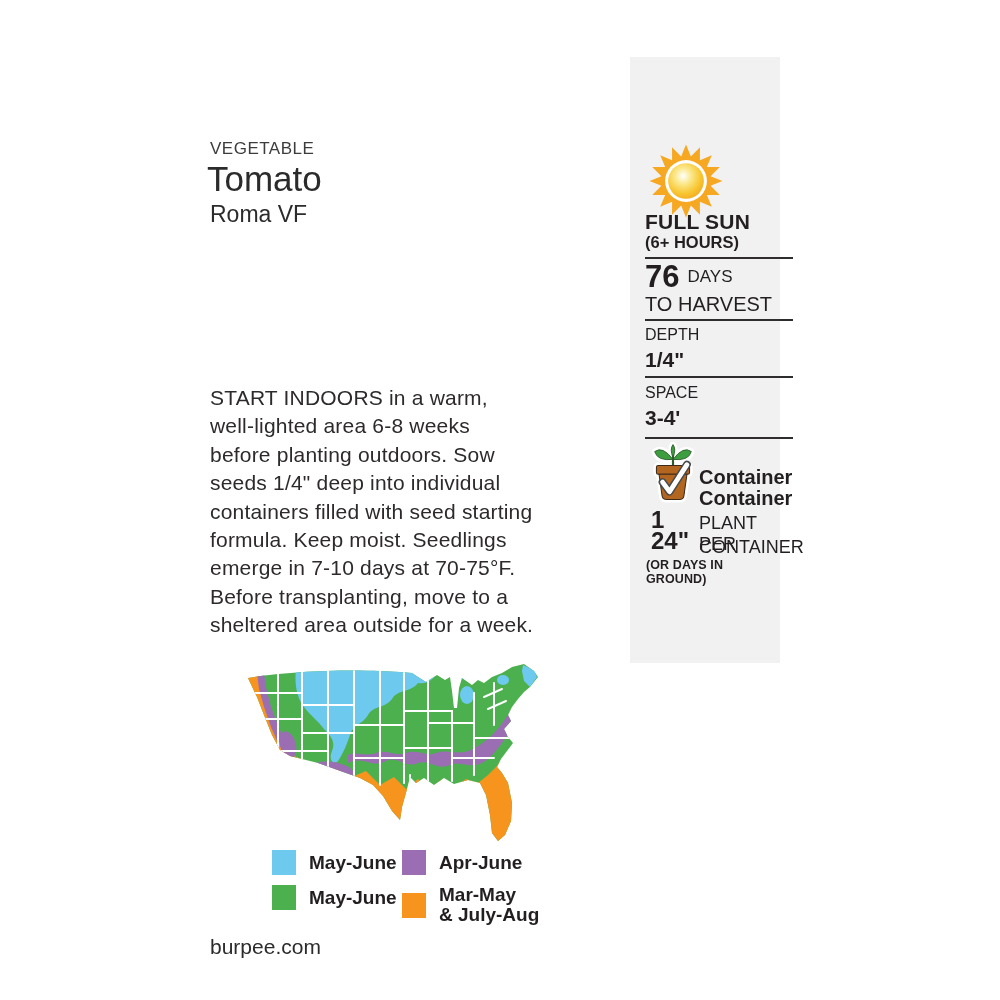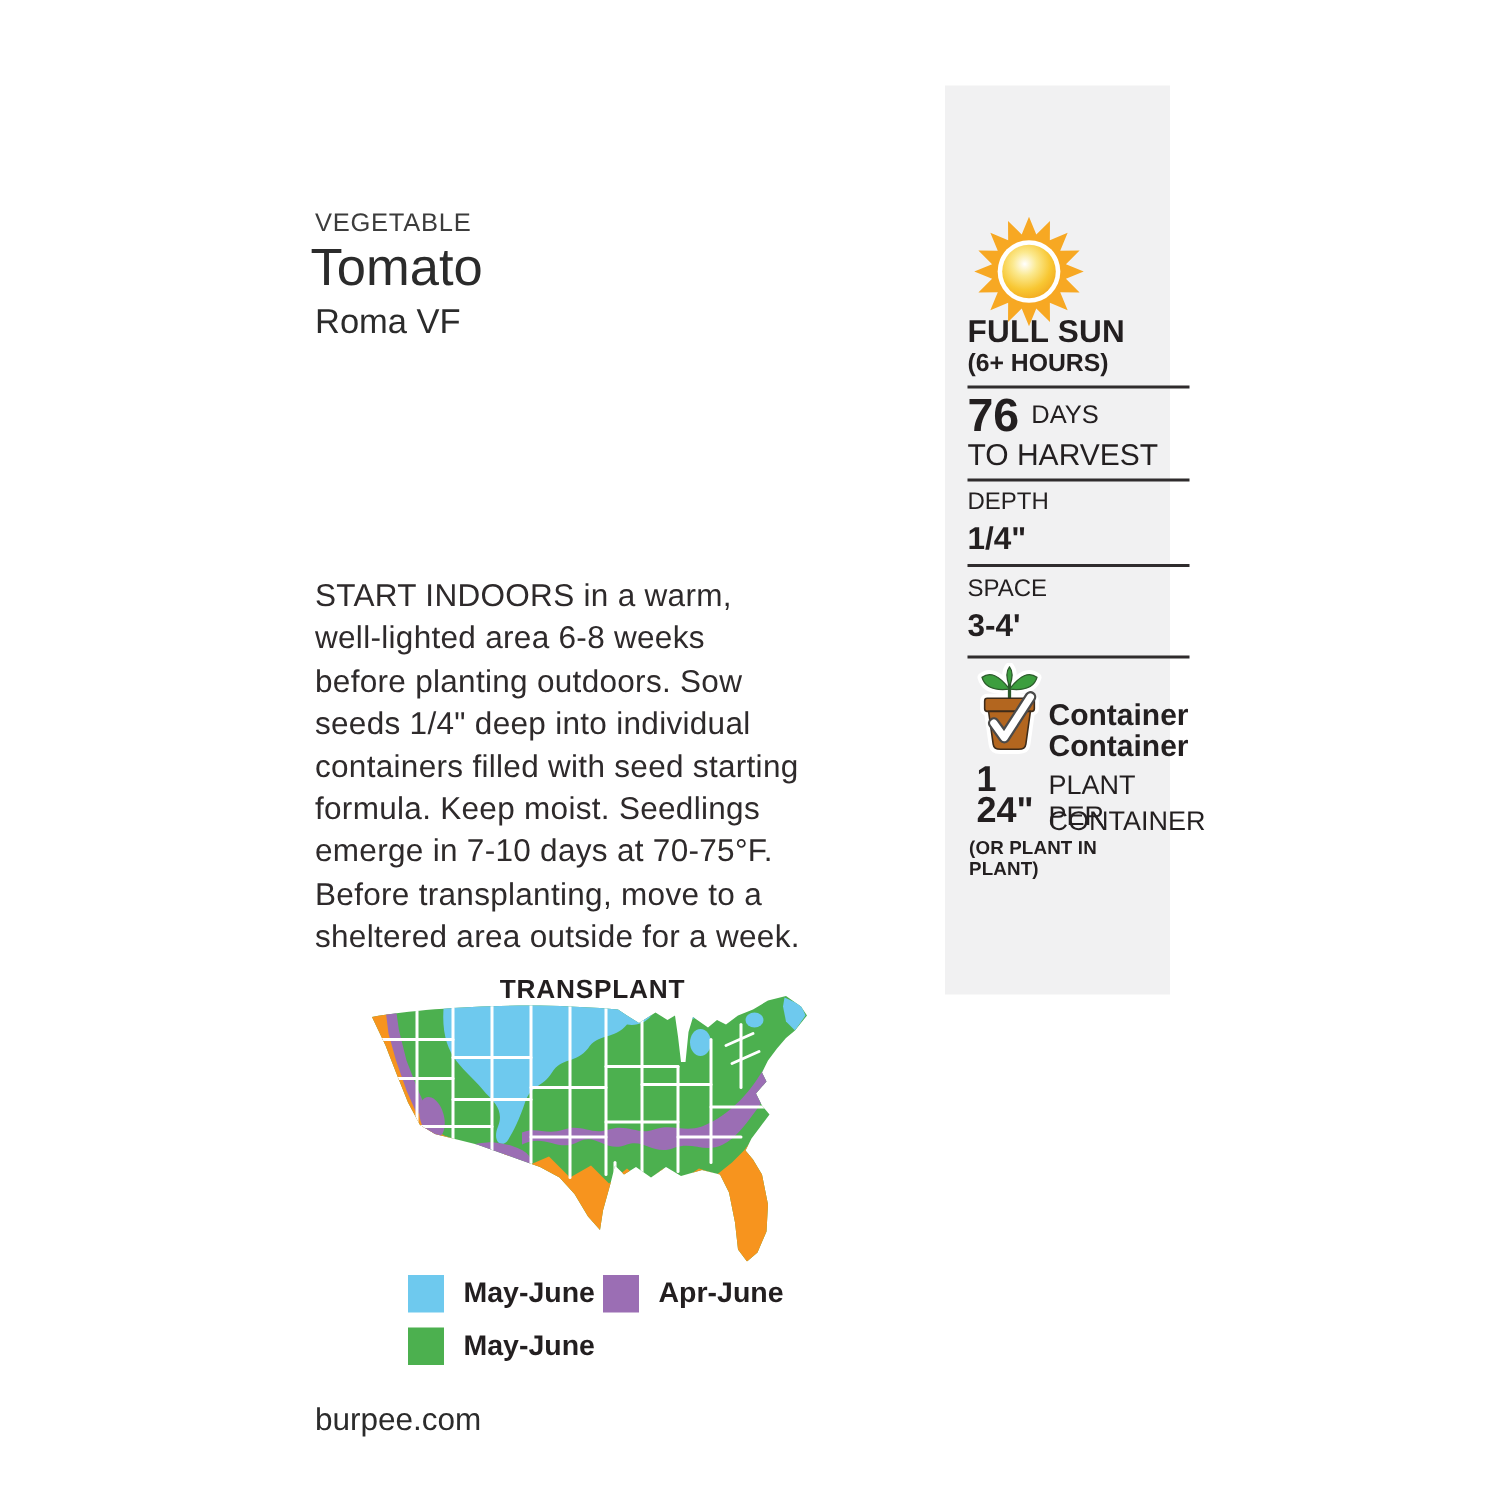--- a/index.html
+++ b/index.html
@@ -57,21 +57,20 @@
   <div class="abs instructions pre">START INDOORS in a warm,
 well-lighted area 6-8 weeks
 before planting outdoors. Sow
 seeds 1/4" deep into individual
 containers filled with seed starting
 formula. Keep moist. Seedlings
 emerge in 7-10 days at 70-75°F.
 Before transplanting, move to a
 sheltered area outside for a week.</div>
 
-  <div class="abs map-title">TRANSPLANT</div>
 
   <svg class="abs map-svg" width="310" height="185" viewBox="0 0 310 185" aria-hidden="true">
     <defs>
       <clipPath id="usaClip">
         <path d="M 8,15 C 40,9 100,6 140,8 L 160,9 L 172,10 L 178,14 L 186,19 L 197,12 L 205,17 L 210,14
                  L 212,28 L 214,45 L 217,45 L 219,25 L 222,15 L 232,22 L 238,17 L 244,20 L 252,14 L 262,10
                  L 272,4 L 284,1 L 294,8 L 298,14 L 290,24 L 284,29 L 278,36 L 272,44 L 268,52 L 271,58
                  L 264,66 L 268,74 L 273,80 L 267,88 L 261,96 L 257,104 L 262,110 L 268,120 L 272,140
                  L 271,158 L 265,172 L 258,178 L 252,170 L 250,152 L 246,132 L 240,120 L 228,117 L 214,121
                  L 204,115 L 194,122 L 184,115 L 176,120 L 170,114 L 167,126 L 162,144 L 160,157 L 152,148
@@ -147,20 +146,25 @@
     <div class="legend-label pre">May-June</div>
   </div>
   <div class="abs legend-item" style="left:272px;top:885px;">
     <div class="legend-swatch" style="background: rgb(76, 176, 79);"></div>
     <div class="legend-label pre">May-June</div>
   </div>
   <div class="abs legend-item" style="left:402px;top:850px;">
     <div class="legend-swatch" style="background: rgb(155, 110, 180);"></div>
     <div class="legend-label pre">Apr-June</div>
   </div>
+  <div class="abs legend-item" style="left:402px;top:885px;">
+    <div class="legend-swatch" style="background: rgb(247, 148, 30);"></div>
+    <div class="legend-label pre">Mar-May
+&amp; July-Aug</div>
+  </div>
 
   <div class="abs sidebar">
 
     <svg class="abs" style="left:18px;top:86px;" width="76" height="76" viewBox="0 0 100 100" aria-hidden="true">
       <defs>
         <radialGradient id="sunBall" cx="0.42" cy="0.36" r="0.78">
           <stop offset="0%" stop-color="#FFFFFF"></stop>
           <stop offset="28%" stop-color="#FBE98F"></stop>
           <stop offset="62%" stop-color="#F8C733"></stop>
           <stop offset="100%" stop-color="#F09C16"></stop>
@@ -218,18 +222,18 @@
 
     <div class="abs cf-title">
       <div>Container</div>
       <div>Container</div>
     </div>
 
     <div class="abs cf-num" style="left:21px;top:452px;">1</div>
     <div class="abs cf-small" style="left:69px;top:456px;">PLANT PER</div>
     <div class="abs cf-num" style="left:21px;top:473px;">24"</div>
     <div class="abs cf-small" style="left:69px;top:480px;">CONTAINER</div>
-    <div class="abs cf-note">(OR PLANT IN PLANT)</div>
+    <div class="abs cf-note">(OR DAYS IN GROUND)</div>
   </div>
 
   <div class="abs footer">burpee.com</div>
 
 </div>
 
 </body></html>

